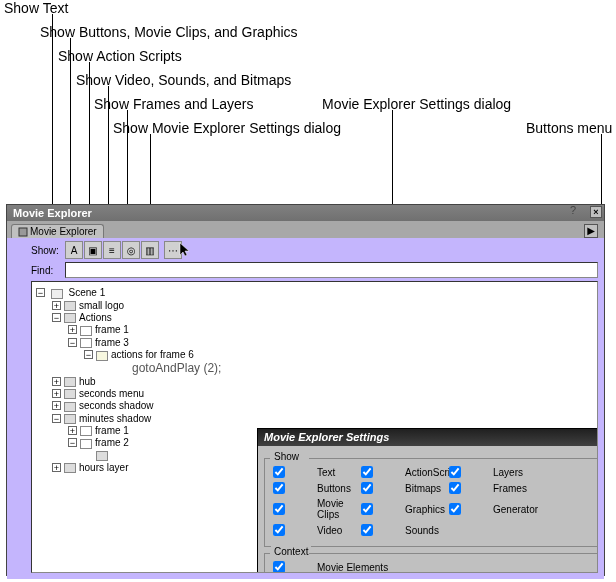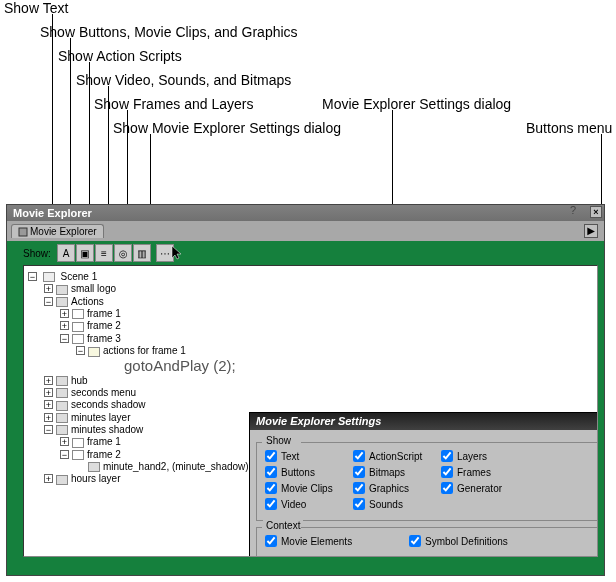--- a/index.html
+++ b/index.html
@@ -77,22 +77,22 @@
     right: 6px; top: 3px;
     width: 14px; height: 14px;
     border: 1px solid #555;
     background: #c0c0c0;
     text-align: center;
     font-size: 10px;
     line-height: 12px;
   }
   .panel-body {
     flex: 1;
-    background: #15803d;
-    padding: 0 6px 6px 16px;
+    background: #c4b5fd;
+    padding: 0 6px 6px 24px;
     position: relative;
   }
   
   .help-icon {
     position: absolute;
     right: 24px;
     top: -17px;
     width: 14px;
     height: 14px;
     font-size: 11px;
@@ -143,21 +143,21 @@
   .node-icon {
     display: inline-block;
     width: 12px; height: 10px;
     vertical-align: middle;
     margin-right: 3px;
   }
   .icon-page { background: #eee; border:1px solid #888; }
   .icon-symbol { background: #ddd; border:1px solid #888; }
   .icon-frame { background: #fff; border:1px solid #888; }
   .icon-script { background: #f8f8e0; border:1px solid #888; }
-  .subtext { font-size: 15px; color: #555; padding-left: 48px; }
+  .subtext { font-size: 12px; color: #555; padding-left: 48px; }
   
   .dialog {
     position: absolute;
     left: 225px;
     top: 146px;
     width: 364px;
     height: 194px;
     background: #c0c0c0;
     border: 1px solid #000;
     box-shadow: 1px 1px 0 #666;
@@ -205,21 +205,21 @@
     top: 0; left: 0;
     width: 5px; height:1px; background:#888;
   }
   .group::after {
     content: "";
     position: absolute;
     top: 0; right: 0;
     left: 44px; height:1px; background:#888;
   }
   .chk-row { display:flex; flex-wrap:wrap; }
-  .chk { display:flex; align-items:center; width: 88px; margin: 2px 0; font-size:10px; }
+  .chk { display:flex; align-items:center; width: 88px; margin: 2px 0; font-size:10px;gap:28px; }
   .chk input { margin: 0 4px 0 0; width:12px; height:12px; }
   .context-row .chk { width: 144px; }
   .dlg-btn {
     width: 56px; height: 20px;
     background: #c0c0c0;
     border: 1px solid #000;
     box-shadow: inset 1px 1px 0 #fff, inset -1px -1px 0 #888;
     font-size: 11px;
     margin-bottom: 4px;
     display:flex;align-items:center;justify-content:center;
@@ -282,52 +282,54 @@
         </div>
       <div class="toolbar-sep"></div>
       <div class="toolbar-btn">
           <span>⋯</span>
         </div>
 
       <svg width="14" height="16" style="margin-left:-4px">
         <polygon points="1,1 1,13 4,10 6,14 8,13 6,9 10,9" fill="#000" stroke="#fff" stroke-width="0.5"></polygon>
       </svg>
     </div>
+    <div class="row">
+      <div class="row-label">Find:</div>
+      <input class="find-input" value="" style="">
+    </div>
     <div class="tree-area">
       <div class="tree">
         <ul>
           <li>
             <span class="toggle">−</span>
             <span class="node-icon icon-page"></span>
             <span>Scene 1</span>
             <ul>
               <li><span class="toggle">+</span><span class="node-icon icon-symbol"></span><span>small logo</span></li>
               <li><span class="toggle">−</span><span class="node-icon icon-symbol"></span><span>Actions</span>
                 <ul>
                   <li><span class="toggle">+</span><span class="node-icon icon-frame"></span><span>frame 1</span></li>
-                  <li><span class="toggle">+</span><span class="node-icon icon-frame"></span><span>frame 2</span></li>
                   <li><span class="toggle">−</span><span class="node-icon icon-frame"></span><span>frame 3</span>
                     <ul>
-                      <li><span class="toggle">−</span><span class="node-icon icon-script"></span><span>actions for frame 1</span>
+                      <li><span class="toggle">−</span><span class="node-icon icon-script"></span><span>actions for frame 6</span>
                         <div class="subtext">gotoAndPlay (2);</div>
                       </li>
                     </ul>
                   </li>
                 </ul>
               </li>
               <li><span class="toggle">+</span><span class="node-icon icon-symbol"></span><span>hub</span></li>
               <li><span class="toggle">+</span><span class="node-icon icon-symbol"></span><span>seconds menu</span></li>
               <li><span class="toggle">+</span><span class="node-icon icon-symbol"></span><span>seconds shadow</span></li>
-              <li><span class="toggle">+</span><span class="node-icon icon-symbol"></span><span>minutes layer</span></li>
               <li><span class="toggle">−</span><span class="node-icon icon-symbol"></span><span>minutes shadow</span>
                 <ul>
                   <li><span class="toggle">+</span><span class="node-icon icon-frame"></span><span>frame 1</span></li>
                   <li><span class="toggle">−</span><span class="node-icon icon-frame"></span><span>frame 2</span>
                     <ul>
-                      <li><span style="display:inline-block;width:12px"></span><span class="node-icon icon-symbol"></span><span>minute_hand2, (minute_shadow)</span></li>
+                      <li><span style="display:inline-block;width:12px"></span><span class="node-icon icon-symbol"></span></li>
                     </ul>
                   </li>
                 </ul>
               </li>
               <li><span class="toggle">+</span><span class="node-icon icon-symbol"></span><span>hours layer</span></li>
             </ul>
           </li>
         </ul>
       </div>
 
@@ -386,24 +388,20 @@
                     <span>Sounds</span>
                   </label>
               </div>
             </div>
             <div class="group">
               <div class="group-title">Context</div>
               <div class="chk-row context-row">
                 <label class="chk">
                     <input type="checkbox" checked="" style="">
                     <span>Movie Elements</span>
-                  </label>
-                <label class="chk">
-                    <input type="checkbox" checked="" style="">
-                    <span>Symbol Definitions</span>
                   </label>
               </div>
             </div>
           </div>
           <div class="dlg-right">
             <div class="dlg-btn">
                 <span>OK</span>
               </div>
             <div class="dlg-btn">
                 <span>Cancel</span>

